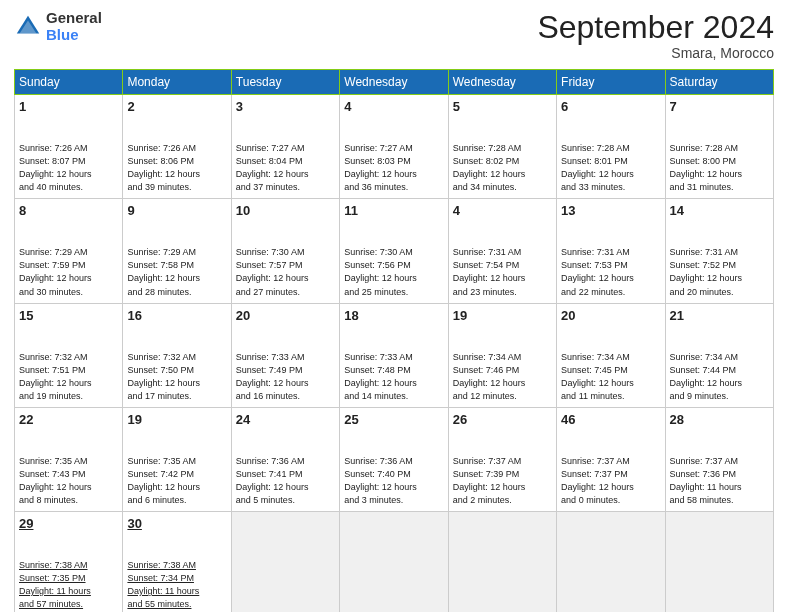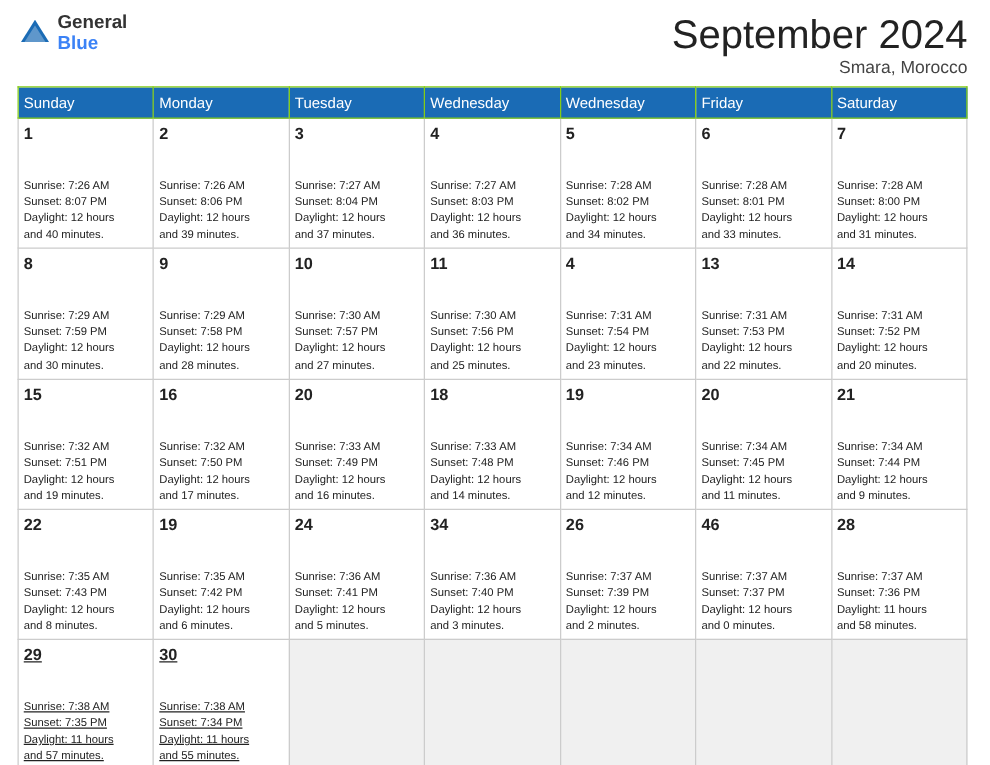--- a/index.html
+++ b/index.html
@@ -306,21 +306,21 @@
 and 6 minutes.</div>
           </td>
           <td>
             <span class="day-num">24</span>
             <div class="day-detail" style="white-space: pre-line;">Sunrise: 7:36 AM
 Sunset: 7:41 PM
 Daylight: 12 hours
 and 5 minutes.</div>
           </td>
           <td>
-            <span class="day-num">34</span>
+            <span class="day-num">25</span>
             <div class="day-detail" style="white-space: pre-line;">Sunrise: 7:36 AM
 Sunset: 7:40 PM
 Daylight: 12 hours
 and 3 minutes.</div>
           </td>
           <td>
             <span class="day-num">26</span>
             <div class="day-detail" style="white-space: pre-line;">Sunrise: 7:37 AM
 Sunset: 7:39 PM
 Daylight: 12 hours

